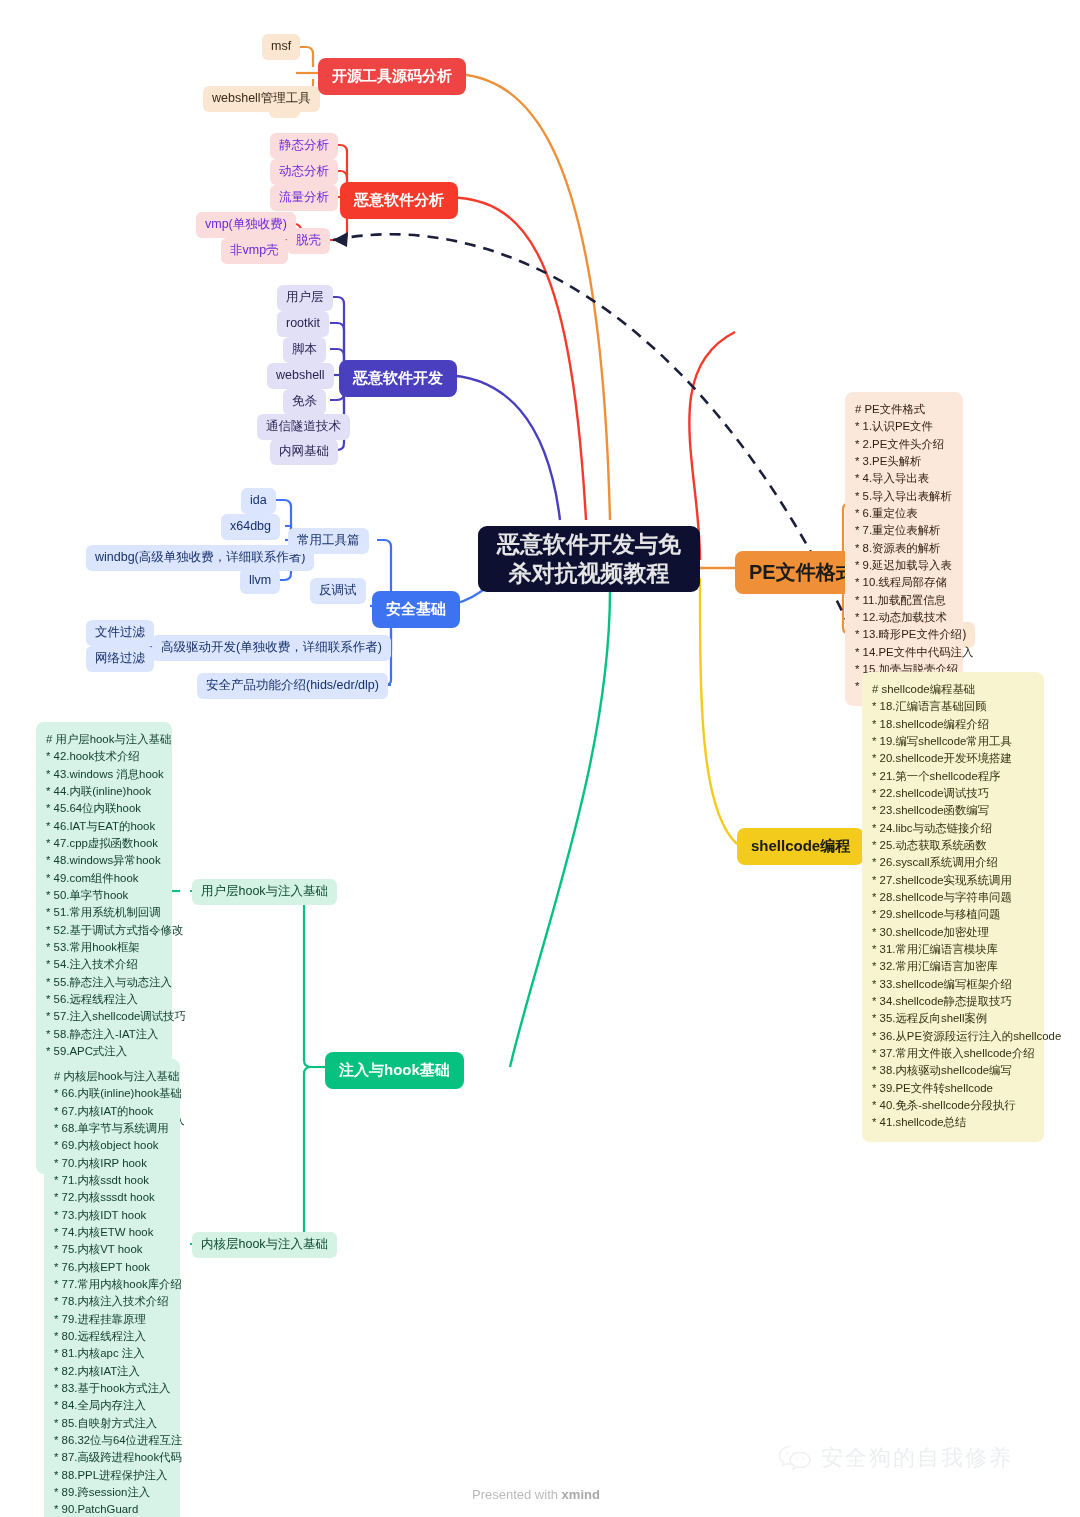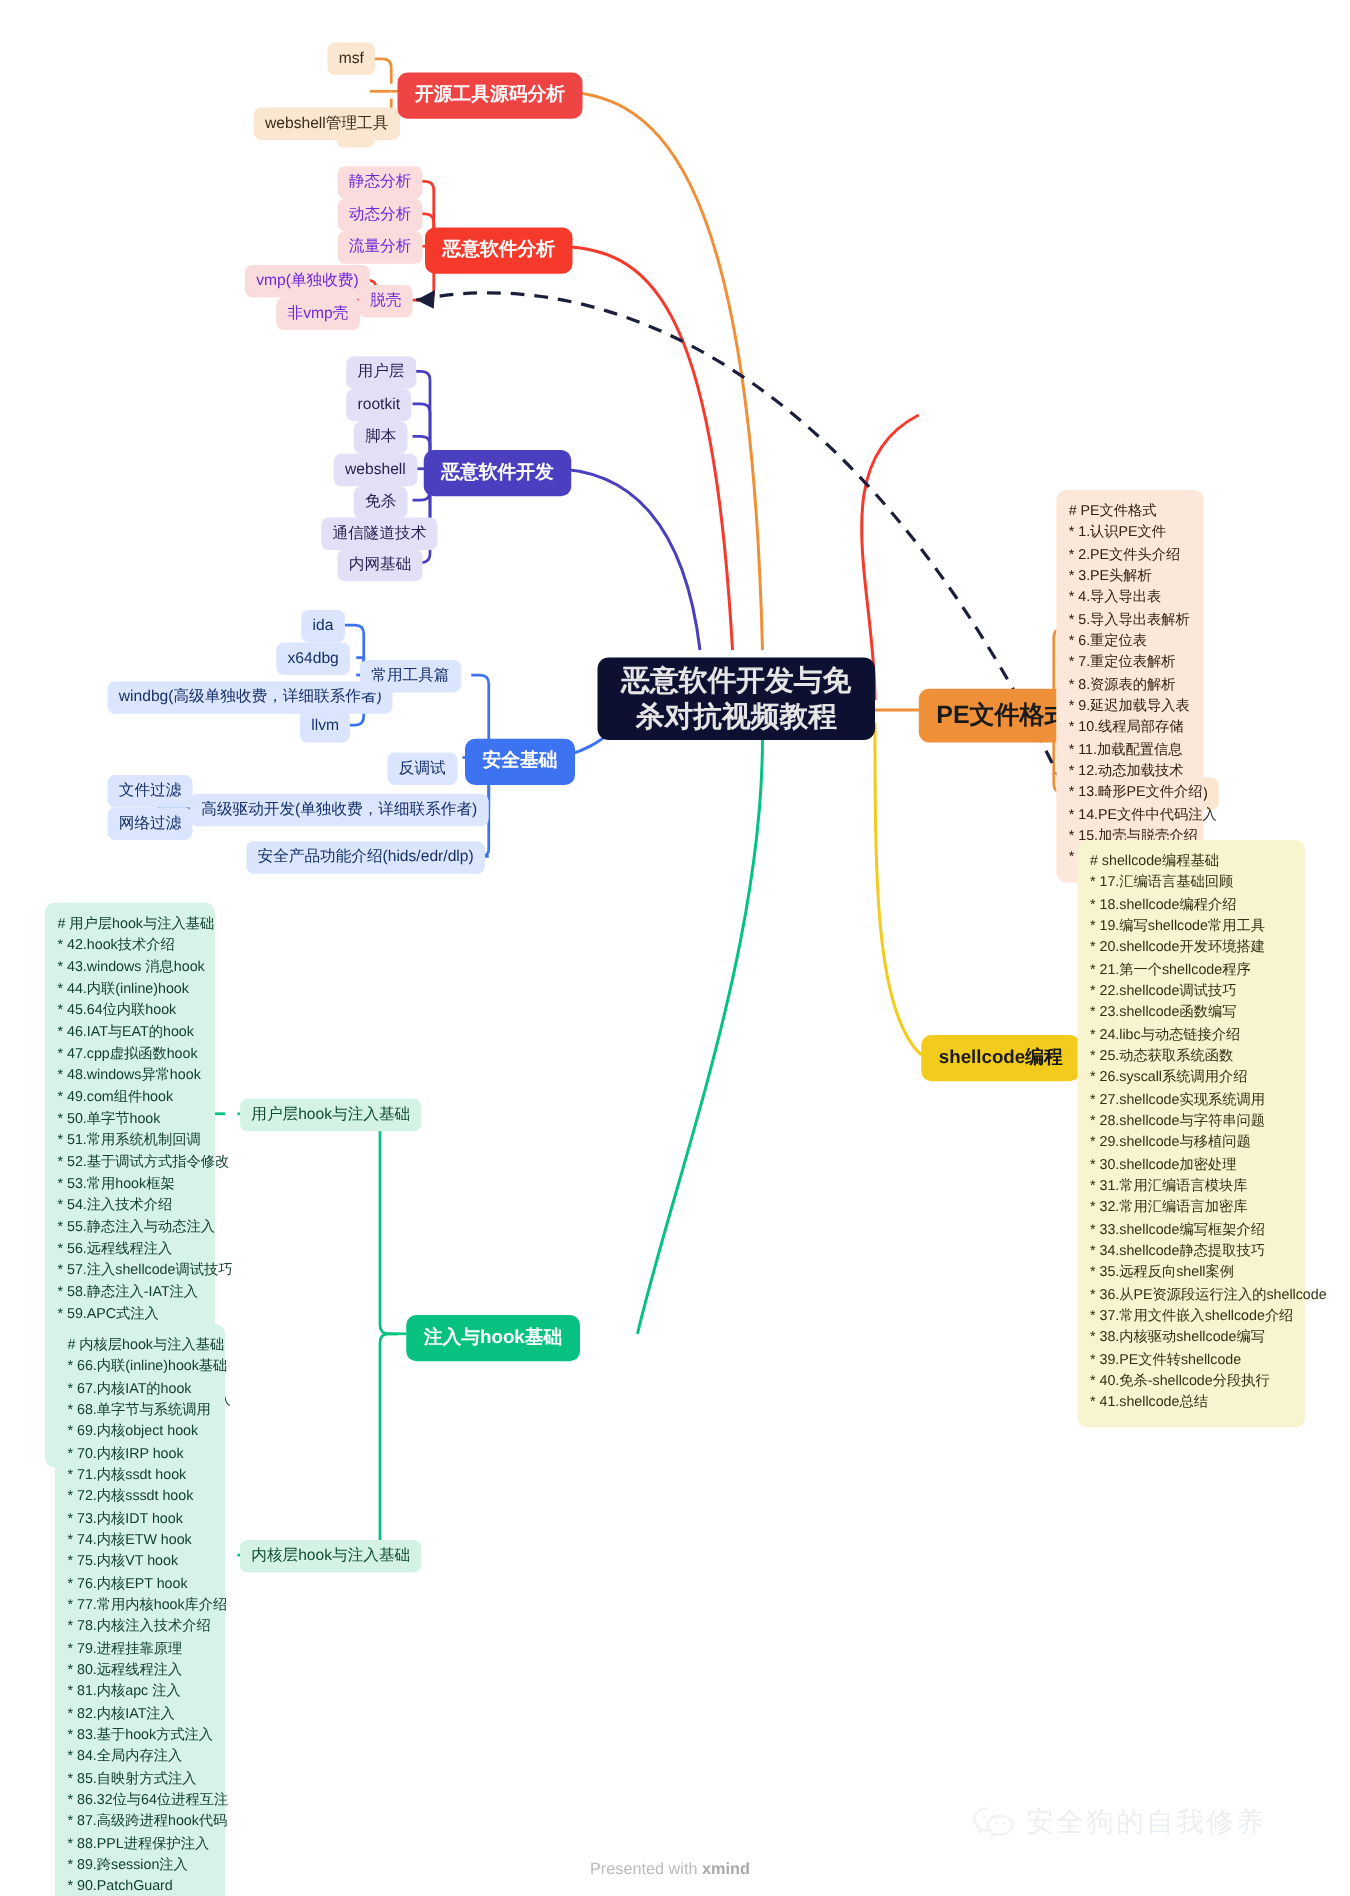--- a/index.html
+++ b/index.html
@@ -205,21 +205,21 @@
     </div>
   <div class="node sub sub-blue" style="left:86px;top:545px;">
       <span>windbg(高级单独收费，详细联系作者)</span>
     </div>
   <div class="node sub sub-blue" style="left:240px;top:568px;">
       <span>llvm</span>
     </div>
   <div class="node sub sub-blue" style="left:288px;top:528px;">
       <span>常用工具篇</span>
     </div>
-  <div class="node sub sub-blue" style="left:310px;top:578px;margin-top:24px;">
+  <div class="node sub sub-blue" style="left:310px;top:578px;">
       <span>反调试</span>
     </div>
   <div class="node sub sub-blue" style="left:86px;top:620px;">
       <span>文件过滤</span>
     </div>
   <div class="node sub sub-blue" style="left:86px;top:646px;">
       <span>网络过滤</span>
     </div>
   <div class="node sub sub-blue" style="left:152px;top:635px;">
       <span>高级驱动开发(单独收费，详细联系作者)</span>
@@ -263,21 +263,21 @@
     <div>* 15.加壳与脱壳介绍</div>
     <div>* 16.PE文件总结</div>
   </div>
 
   <div class="node main-yellow" style="left:737px;top:828px;padding:9px 14px;border-radius:8px;font-size:15px;">
       <span>shellcode编程</span>
     </div>
 
   <div class="listcard card-yellow" style="left:862px;top:672px;width:182px;">
     <div class="hdr"># shellcode编程基础</div>
-    <div>* 17.汇编语言基础回顾</div>
+    <div>* 18.汇编语言基础回顾</div>
     <div>* 18.shellcode编程介绍</div>
     <div>* 19.编写shellcode常用工具</div>
     <div>* 20.shellcode开发环境搭建</div>
     <div>* 21.第一个shellcode程序</div>
     <div>* 22.shellcode调试技巧</div>
     <div>* 23.shellcode函数编写</div>
     <div>* 24.libc与动态链接介绍</div>
     <div>* 25.动态获取系统函数</div>
     <div>* 26.syscall系统调用介绍</div>
     <div>* 27.shellcode实现系统调用</div>

